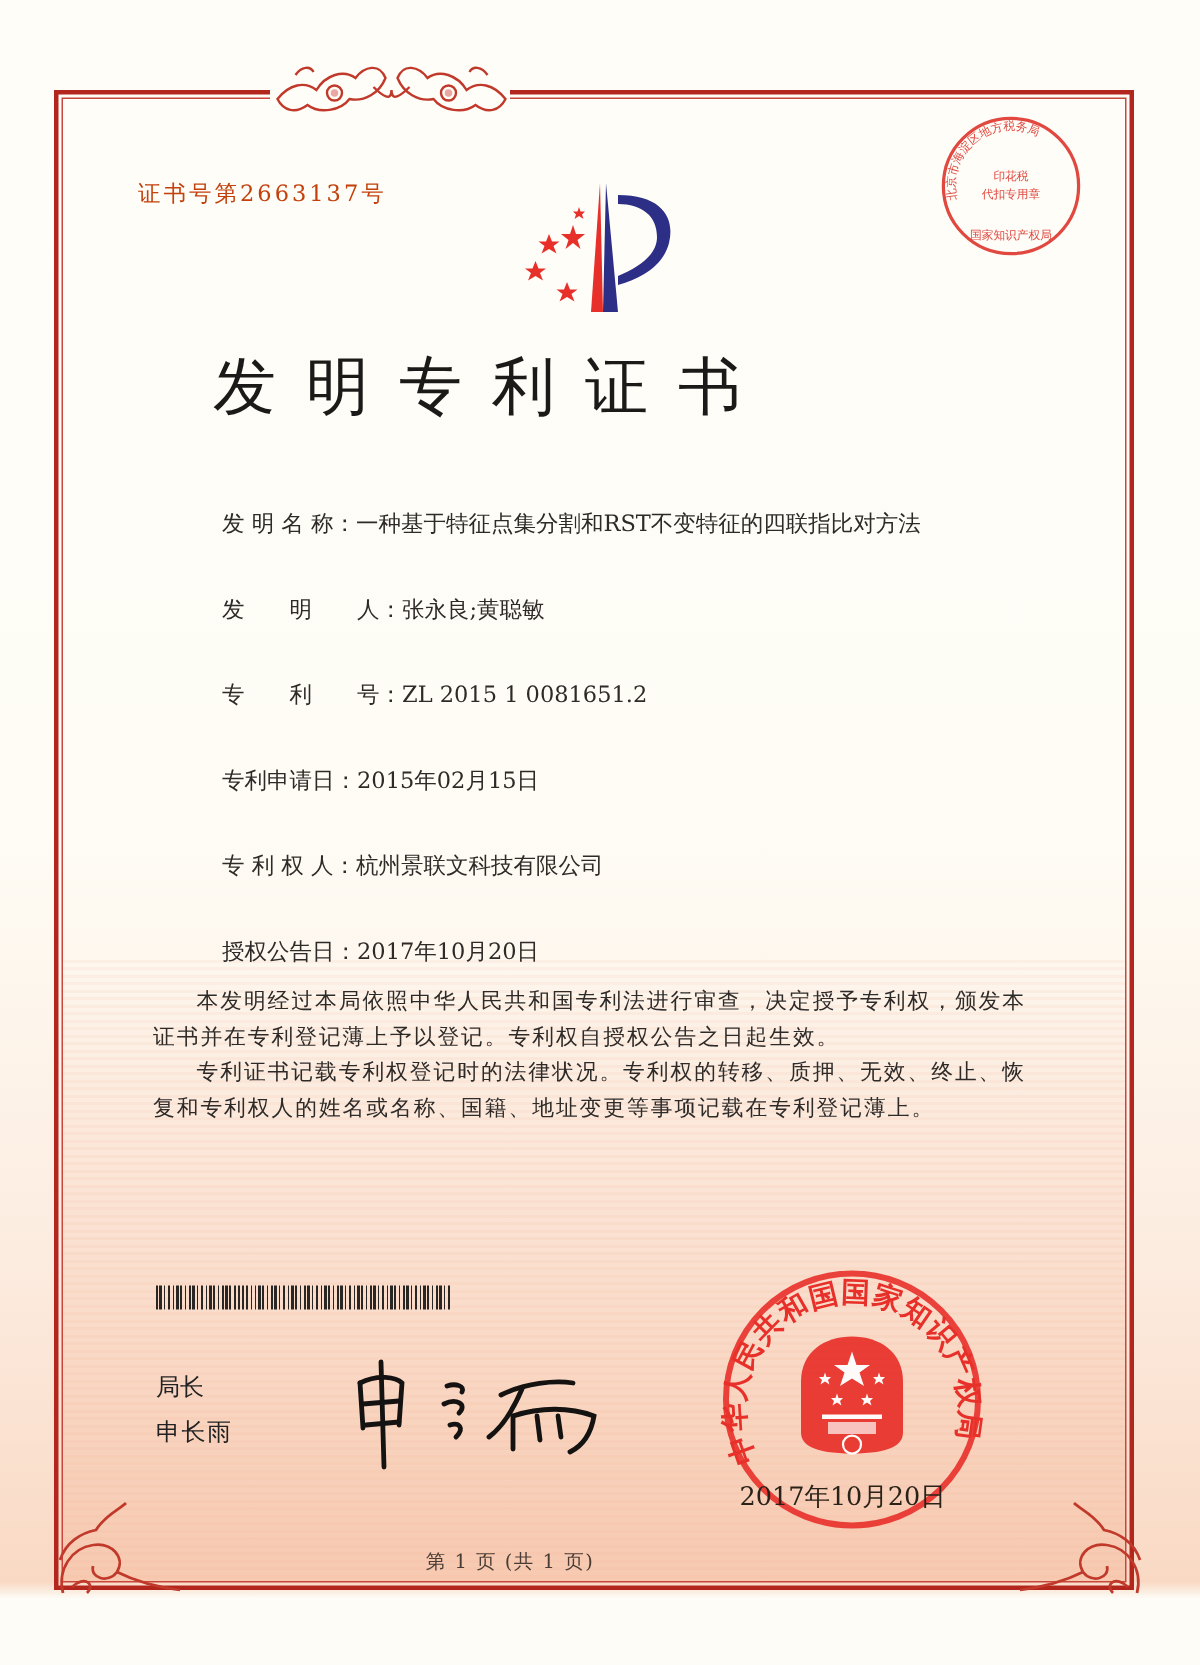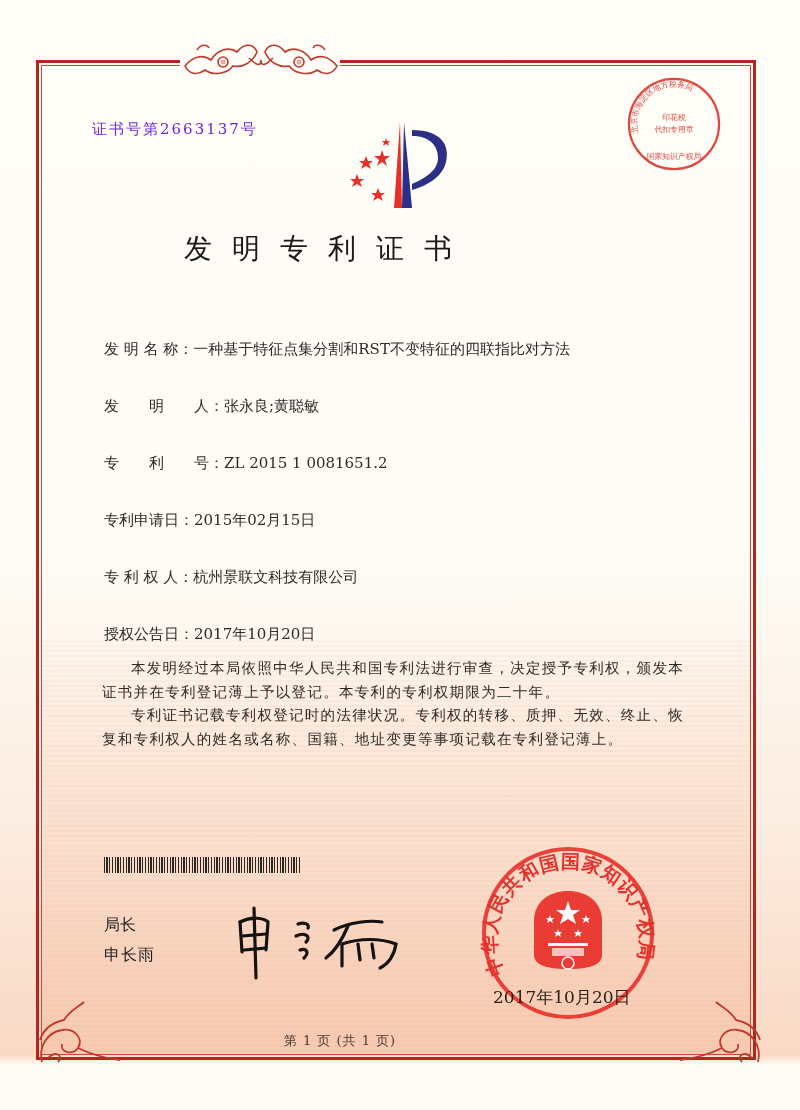--- a/index.html
+++ b/index.html
@@ -26,35 +26,35 @@
   .bottom-tint {
     position: absolute; left: 42px; top: 640px; width: 708px; height: 414px;
     background: repeating-linear-gradient(to bottom, rgba(240,170,140,0.10) 0px, rgba(240,170,140,0.10) 2px, rgba(255,255,255,0) 2px, rgba(255,255,255,0) 5px),
                 linear-gradient(to bottom, rgba(252,230,214,0) 0%, rgba(248,208,186,0.55) 60%, rgba(246,196,170,0.75) 100%);
   }
   .top-cover {
     position: absolute; left: 185px; top: 55px; width: 150px; height: 14px; background: #fefdf8;
   }
   .corner { position: absolute; width: 90px; height: 70px; }
   .cert-no {
-    position: absolute; left: 92px; top: 120px; font-size: 15px; letter-spacing: 2px; color: #6d28d9;
+    position: absolute; left: 92px; top: 120px; font-size: 15px; letter-spacing: 2px; color: #c2410c;
   }
   .logo { position: absolute; left: 342px; top: 116px; width: 110px; height: 96px; }
   .stamp-top {
     position: absolute; left: 625px; top: 75px; width: 98px; height: 98px;
   }
   .title {
     position: absolute; left: 0; width: 636px; top: 230px; text-align: center;
     font-family: Liberation Sans, sans-serif;
-    font-size: 28px; letter-spacing: 20px; color: #1c1a18; padding-left: 20px; box-sizing: border-box;
+    font-size: 42px; letter-spacing: 20px; color: #1c1a18; padding-left: 20px; box-sizing: border-box;
   }
   .field {
     position: absolute; left: 104px; font-size: 15px; color: #2e2a28; white-space: nowrap;
   }
-  .field .lbl { display: inline-block; }
+  .field .lbl { display: inline-block; margin-left: 44px; }
   .body-text {
     position: absolute; left: 102px; top: 657px; width: 590px;
     font-size: 14.5px; line-height: 23.5px; color: #2e2a28; letter-spacing: 1.3px;
   }
   .body-text p { margin: 0; text-indent: 2em; }
   .barcode {
     position: absolute; left: 104px; top: 857px; width: 196px; height: 16px;
     background: repeating-linear-gradient(to right, #2a2624 0 1px, transparent 1px 2px, #2a2624 2px 4px, transparent 4px 5px, #2a2624 5px 6px, transparent 6px 8px, #2a2624 8px 9px, transparent 9px 11px);
   }
   .director-title { position: absolute; left: 104px; top: 915px; font-family: Liberation Sans, sans-serif; font-size: 16px; color: #222; }
@@ -148,21 +148,21 @@
   <span class="lbl">专利申请日：</span><span>2015年02月15日</span>
 </div>
 <div class="field" style="top:568px;">
   <span class="lbl">专 利 权 人：</span><span>杭州景联文科技有限公司</span>
 </div>
 <div class="field" style="top:625px;">
   <span class="lbl">授权公告日：</span><span>2017年10月20日</span>
 </div>
 
 <div class="body-text">
-  <p>本发明经过本局依照中华人民共和国专利法进行审查，决定授予专利权，颁发本证书并在专利登记薄上予以登记。本专利的专利权期限为二十年。</p>
+  <p>本发明经过本局依照中华人民共和国专利法进行审查，决定授予专利权，颁发本证书并在专利登记薄上予以登记。专利权自授权公告之日起生效。</p>
   <p>专利证书记载专利权登记时的法律状况。专利权的转移、质押、无效、终止、恢复和专利权人的姓名或名称、国籍、地址变更等事项记载在专利登记薄上。</p>
 </div>
 
 <div class="barcode"></div>
 
 <div class="director-title">局长</div>
 <div class="director-name">申长雨</div>
 
 <svg class="signature" viewBox="0 0 180 80">
   <g fill="none" stroke="#151312" stroke-width="3.2" stroke-linecap="round">

